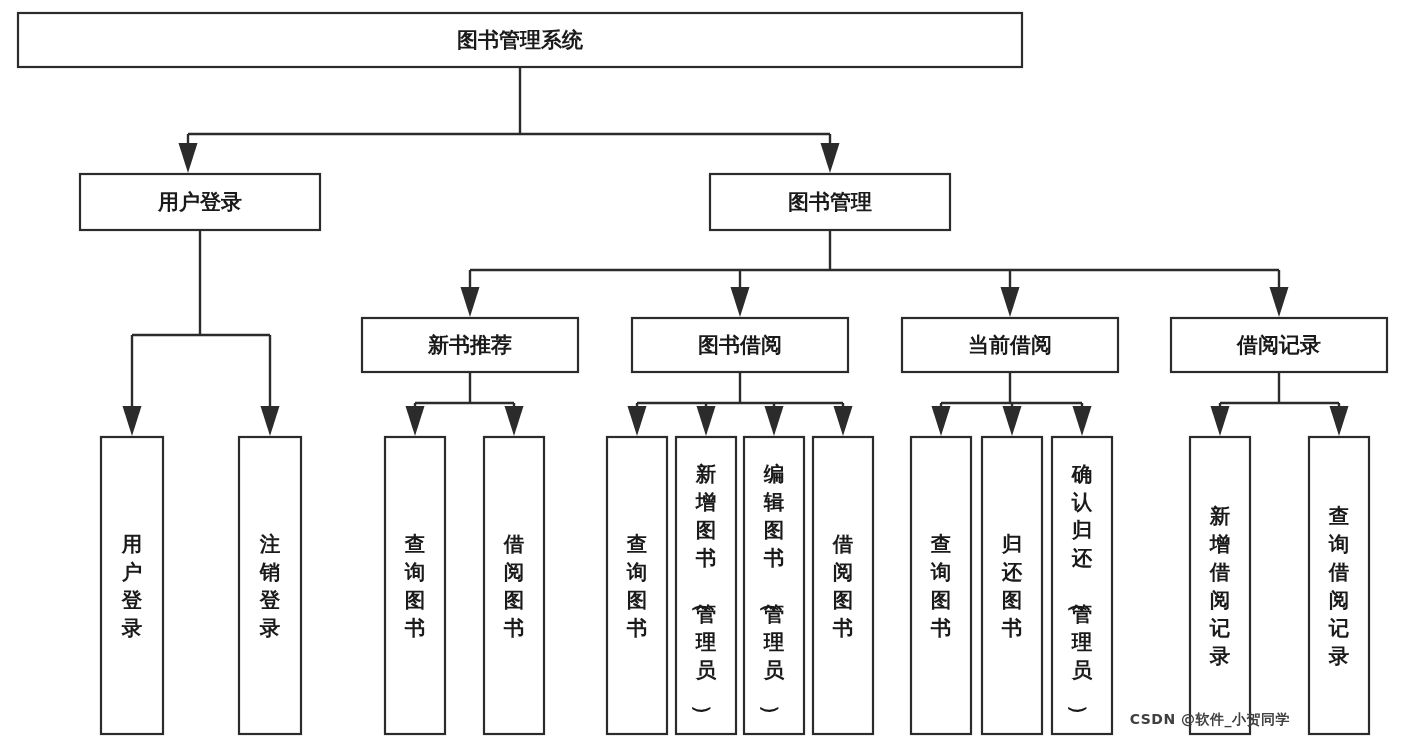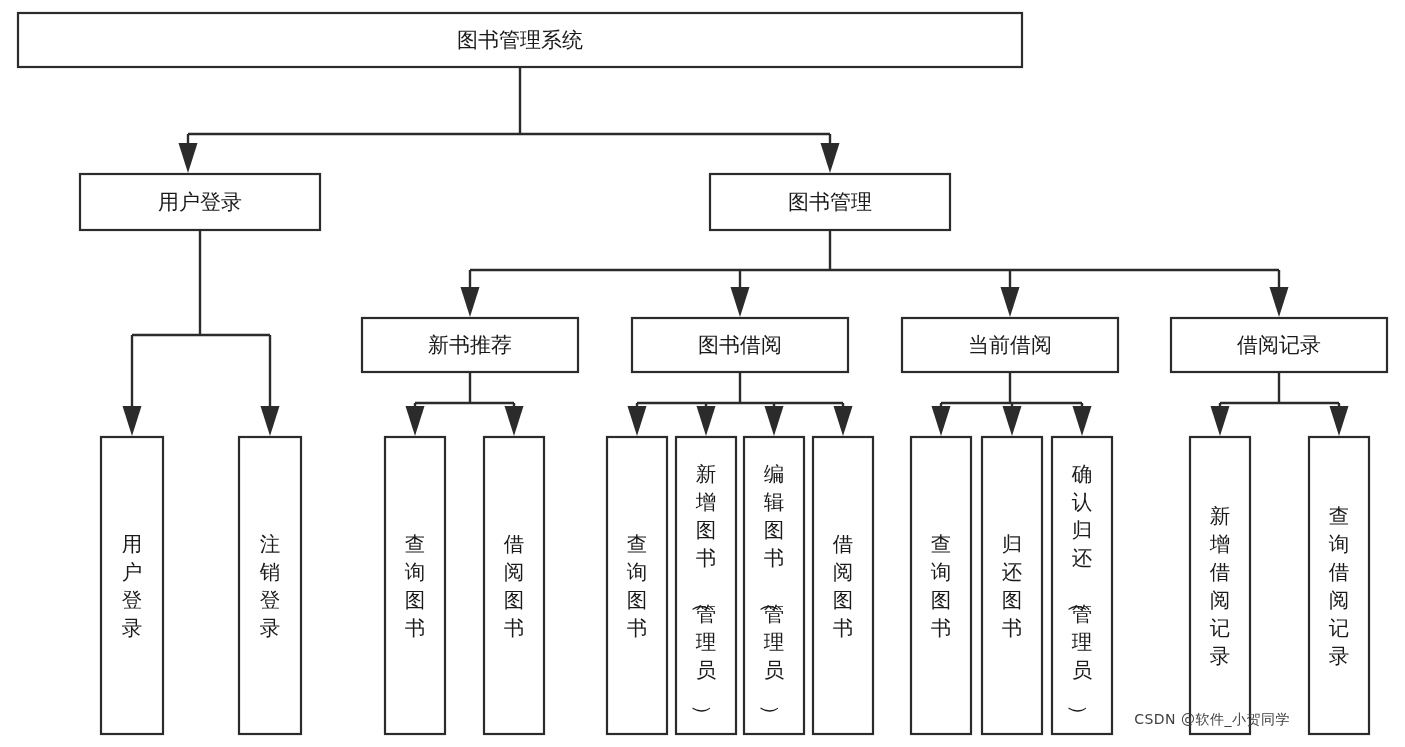--- a/index.html
+++ b/index.html
@@ -11,20 +11,21 @@
     width: 1405px;
     height: 747px;
     font-family: "DejaVu Sans", "Liberation Sans", sans-serif;
     overflow: hidden;
     position: relative;
   }
   #diagram-root {
     position: relative;
     width: 1302px;
     height: 747px;
+    font-weight: bold;
   }
   svg.diagram-canvas {
     position: absolute;
     top: 0;
     left: 0;
     width: 1405px;
     height: 747px;
     display: block;
   }
   .node-box {

